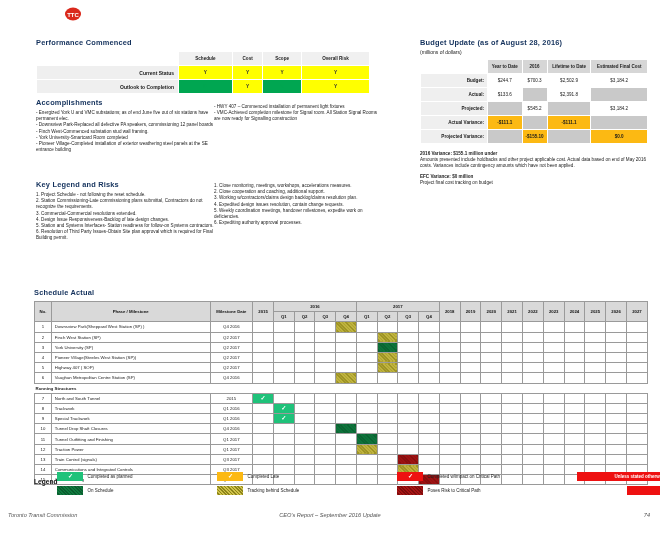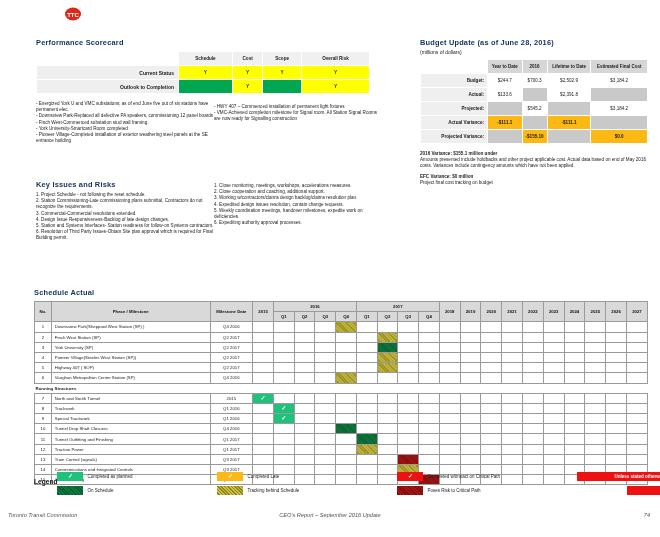--- a/index.html
+++ b/index.html
@@ -73,21 +73,21 @@
 </head>
 <body>
 
 <svg class="logo" viewBox="0 0 60 32">
   <ellipse cx="30" cy="16" rx="16" ry="13" fill="#da291c"></ellipse>
   <path d="M14 16 L30 4 L46 16 L30 28 Z" fill="#da291c"></path>
   <text x="30" y="21" font-size="12" fill="#fff" text-anchor="middle" font-family="Liberation Sans, sans-serif" font-weight="bold">TTC</text>
 </svg>
 
 <div id="scorecard">
-  <div class="sect-title">Performance Scorecard</div>
+  <div class="sect-title">Performance Commenced</div>
   <table id="sc-table">
     <thead>
         <tr>
       <th class="blank"></th>
       <th class="hdr">Schedule</th>
       <th class="hdr">Cost</th>
       <th class="hdr">Scope</th>
       <th class="hdr">Overall Risk</th>
     </tr>
       </thead>
@@ -104,21 +104,21 @@
         <td class="st-G">G</td>
         <td class="st-Y">Y</td>
         <td class="st-G">G</td>
         <td class="st-Y">Y</td>
       </tr>
     </tbody>
   </table>
 </div>
 
 <div id="budget">
-  <div class="sect-title">Budget Update (as of June 28, 2016)</div>
+  <div class="sect-title">Budget Update (as of August 28, 2016)</div>
   <div id="bd-sub">(millions of dollars)</div>
   <table id="bd-table">
     <thead>
         <tr>
       <th class="hblank"></th>
       <th class="hdr">Year to Date</th>
       <th class="hdr">2016</th>
       <th class="hdr">Lifetime to Date</th>
       <th class="hdr">Estimated Final Cost</th>
     </tr>
@@ -164,35 +164,36 @@
   <div id="bd-notes">
     <div><b>2016 Variance: $155.1 million under</b></div>
     <div>Amounts presented include holdbacks and other project applicable cost. Actual data based on end of May 2016 costs. Variances include contingency amounts which have not been applied.</div>
     <div style="height:5px"></div>
     <div><b>EFC Variance:  $0 million</b></div>
     <div>Project final cost tracking on budget</div>
   </div>
 </div>
 
 <div class="blk" id="acc">
+  <div class="sect-title">Accomplishments</div>
   <div class="body tiny" id="acc-left">
       <div>- Energized York U and VMC substations; as of end June  five out of six stations have permanent elec.</div>
       <div>- Downsview Park-Replaced all defective PA speakers, commissioning 12 panel boards</div>
       <div>- Finch West-Commenced substation stud wall framing.</div>
       <div>- York University-Smartcard Room completed</div>
       <div>- Pioneer Village-Completed installation of exterior weathering steel panels at the SE entrance building</div>
     </div>
 </div>
 <div class="blk tiny" id="acc2">
     <div>- HWY 407 – Commenced installation of permanent light fixtures</div>
     <div>- VMC-Achieved completion milestone for Signal room. All Station Signal Rooms are now ready for Signalling construction</div>
   </div>
 
 <div class="blk" id="kir">
-  <div class="sect-title">Key Issues and Risks</div>
+  <div class="sect-title">Key Legend and Risks</div>
   <div class="body tiny" id="kir-list">
       <div>1. Project Schedule - not following the reset schedule.</div>
       <div>2. Station Commissioning-Late commissioning plans submittal, Contractors do not recognize the requirements.</div>
       <div>3. Commercial-Commercial resolutions extended.</div>
       <div>4. Design Issue Responsiveness-Backlog of late design changes.</div>
       <div>5. Station and Systems Interfaces- Station readiness for follow-on Systems contractors.</div>
       <div>6. Resolution of Third Party Issues-Obtain Site plan approval which is required for Final Building permit.</div>
     </div>
 </div>
 

